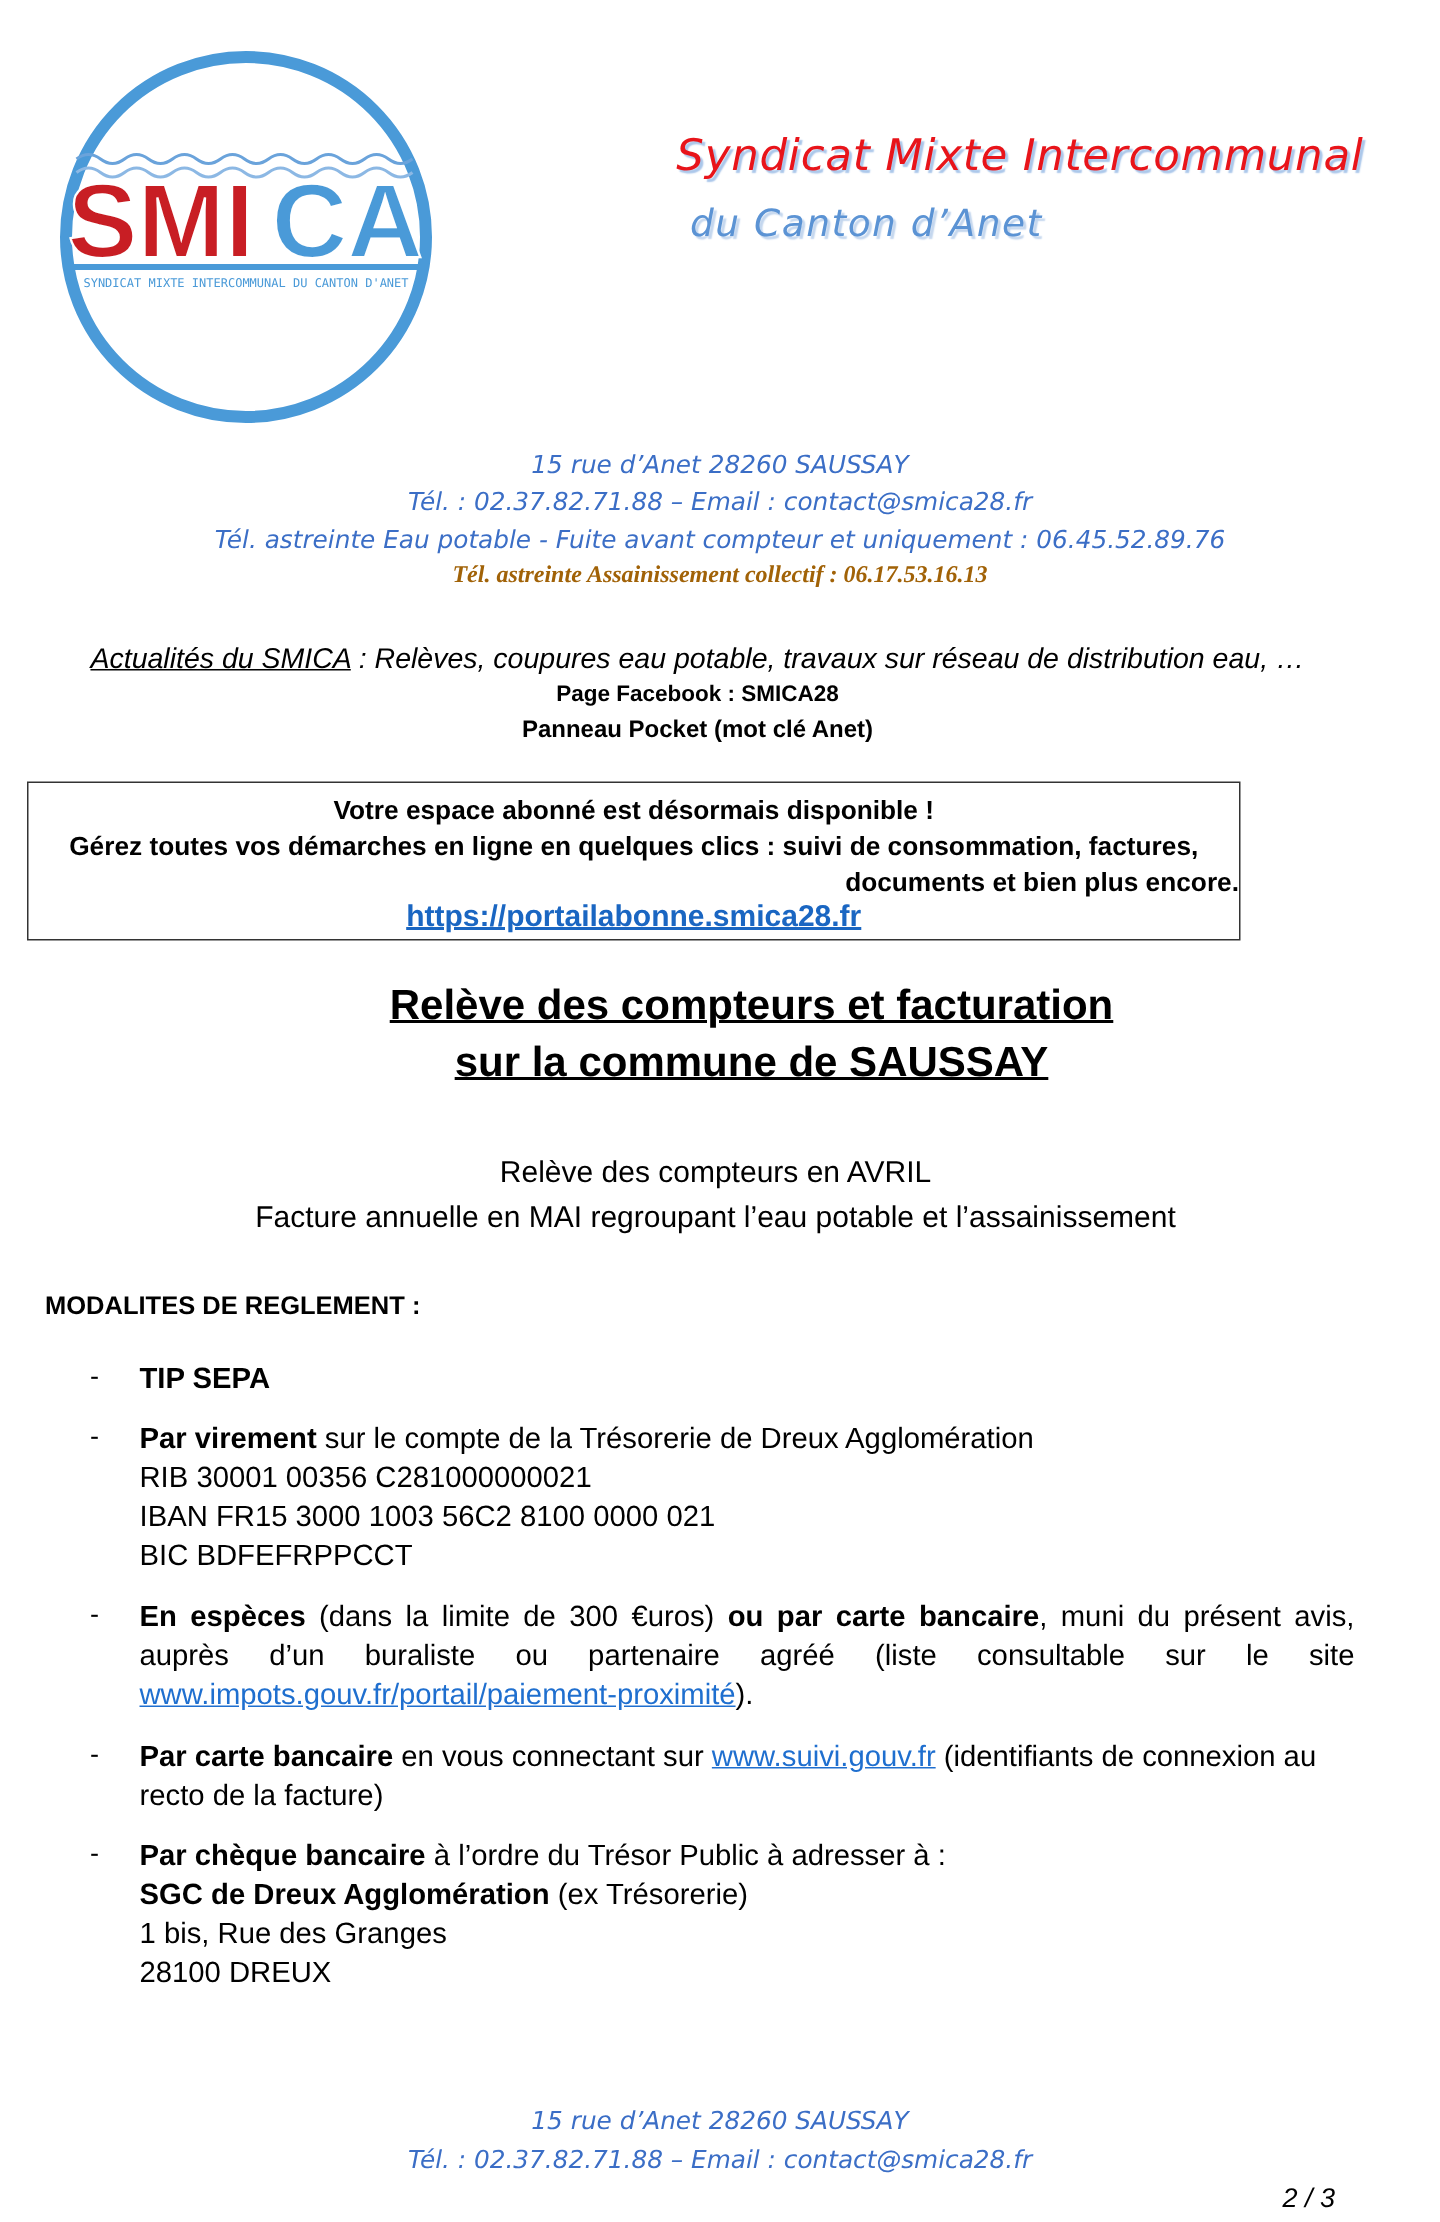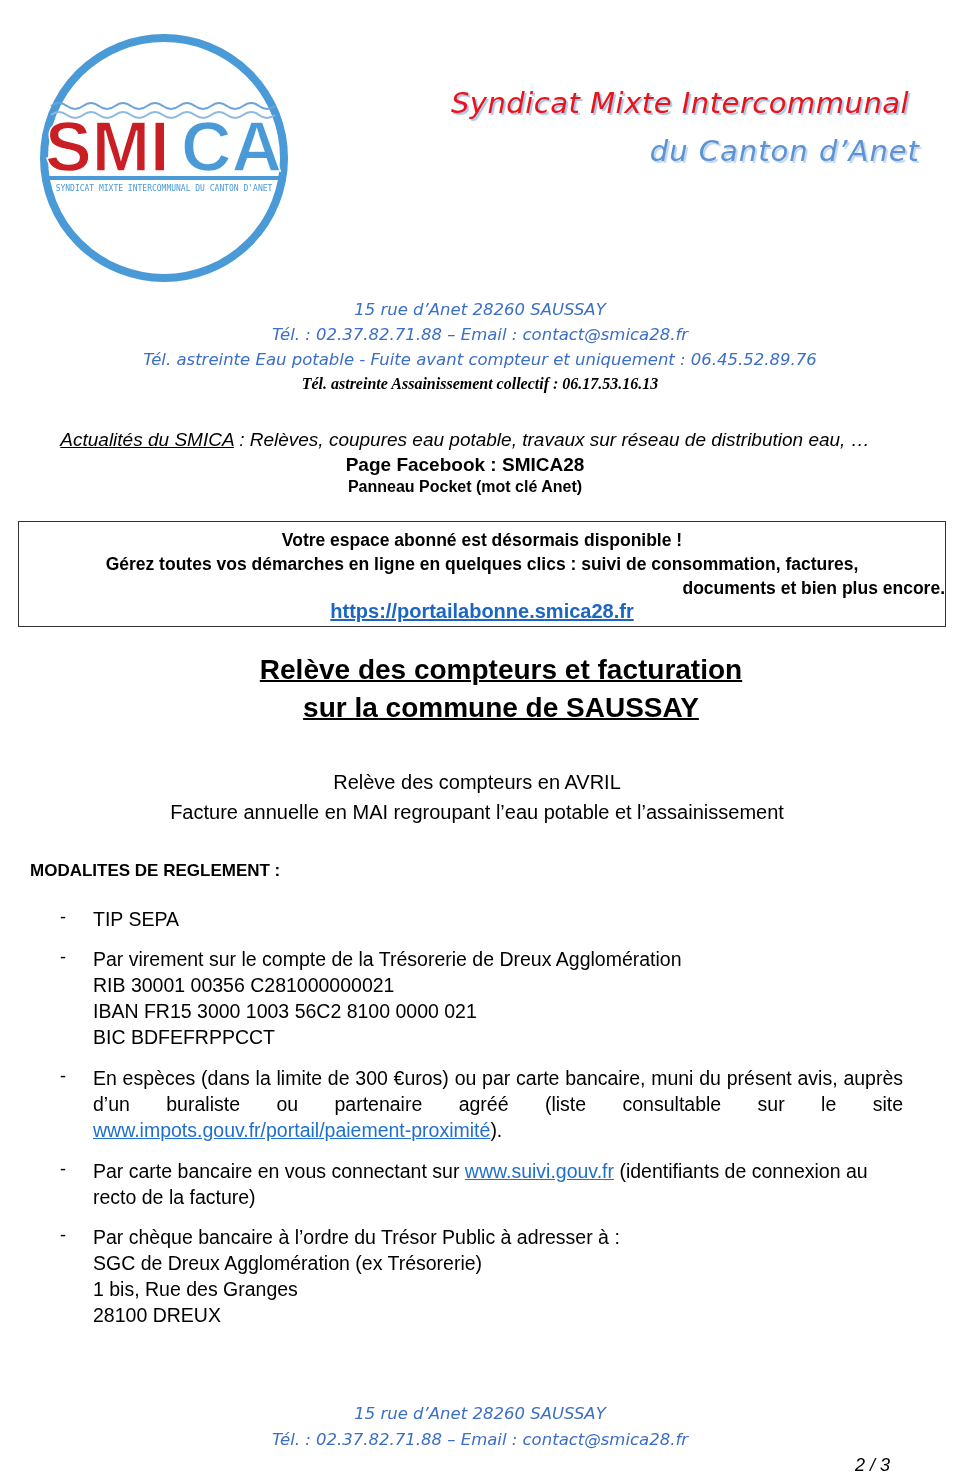--- a/index.html
+++ b/index.html
@@ -4,37 +4,37 @@
   <style>
     html, body { margin: 0; padding: 0; background: #ffffff; }
     body { width: 960px; height: 1481px; position: relative; overflow: hidden; font-family: "Liberation Sans", sans-serif; color: #000; }
     .abs { position: absolute; }
 
     
     #logo { left: 33px; top: 33px; width: 262px; height: 250px; }
 
     
     .title1 { left: 420px; top: 86px; width: 520px; text-align: center; font-family: "DejaVu Sans", sans-serif; font-style: italic; font-size: 29px; color: #e8141a; text-shadow: 2px 2px 1px #a9c6ea; letter-spacing: 0.5px; }
-    .title2 { left: 420px; top: 134px; width: 500px; text-align: right; font-family: "DejaVu Sans", sans-serif; font-style: italic; font-size: 29px; color: #5b93d4; text-shadow: 2px 2px 1px #c3d6ee; letter-spacing: 1px; padding-left: 40px; box-sizing: border-box; }
+    .title2 { left: 420px; top: 134px; width: 500px; text-align: left; font-family: "DejaVu Sans", sans-serif; font-style: italic; font-size: 25px; color: #5b93d4; text-shadow: 2px 2px 1px #c3d6ee; letter-spacing: 1px; padding-left: 40px; box-sizing: border-box; }
 
     
     .contact { left: 0; width: 960px; text-align: center; font-family: "DejaVu Sans", sans-serif; font-style: italic; color: #3b6ec6; font-size: 16.5px; }
     .c1 { top: 300px; }
     .c2 { top: 325px; }
     .c3 { top: 350px; }
-    .c4 { top: 375px; font-family: "Liberation Serif", serif; font-size: 16px; font-weight: bold; color: #000000; }
+    .c4 { top: 375px; font-family: "Liberation Serif", serif; font-size: 16px; font-weight: bold; color: #a16207; }
 
     
     .news { left: 0; width: 930px; text-align: center; font-size: 19px; font-style: italic; top: 429px; }
     .news .u { text-decoration: underline; }
-    .fb { left: 0; width: 930px; text-align: center; font-size: 19px; font-weight: bold; top: 454px; }
+    .fb { left: 0; width: 930px; text-align: center; font-size: 15px; font-weight: bold; top: 454px; }
     .pp { left: 0; width: 930px; text-align: center; font-size: 16px; font-weight: bold; top: 478px; }
 
     
-    .box { left: 18px; top: 521px; width: 928px; height: 106px; border: 1px solid #333; box-sizing: border-box; }
+    .box { left: 18px; top: 521px; width: 809px; height: 106px; border: 1px solid #333; box-sizing: border-box; }
     .box .l { position: absolute; left: 0; width: 100%; text-align: center; font-size: 17.5px; font-weight: bold; }
     .box .l1 { top: 8px; }
     .box .l2 { top: 32px; }
     .box .l3 { top: 56px; text-align: right; }
     .box .l4 { top: 78px; }
     .box a { color: #1a66c2; text-decoration: underline; font-size: 20px; }
 
     
     .h1 { left: 0; width: 930px; text-align: center; font-size: 28px; font-weight: bold; text-decoration: underline; text-decoration-thickness: 2px; padding-left: 36px; }
     .h1a { top: 654px; }
@@ -42,21 +42,21 @@
 
     .sub { left: 12px; width: 930px; text-align: center; font-size: 20px; }
     .s1 { top: 771px; }
     .s2 { top: 801px; }
 
     
     .mod { left: 30px; top: 861px; font-size: 17px; font-weight: bold; }
 
     .dash { left: 60px; font-size: 18px; }
     .item { left: 93px; font-size: 19.5px; line-height: 26px; width: 810px; }
-    .item b { font-weight: normal; }
+    .item b { font-weight: bold; }
     .item a { color: #1f6fcf; text-decoration: underline; }
     .justify { text-align: justify; text-align-last: left; }
 
     .footer { left: 230px; width: 500px; text-align: center; font-family: "DejaVu Sans", sans-serif; font-style: italic; color: #3b6ec6; font-size: 16.5px; }
     .f1 { top: 1404px; }
     .f2 { top: 1430px; }
     .pagenum { left: 855px; top: 1455px; font-style: italic; font-size: 18px; }
   </style>
 </head>
 <body>

